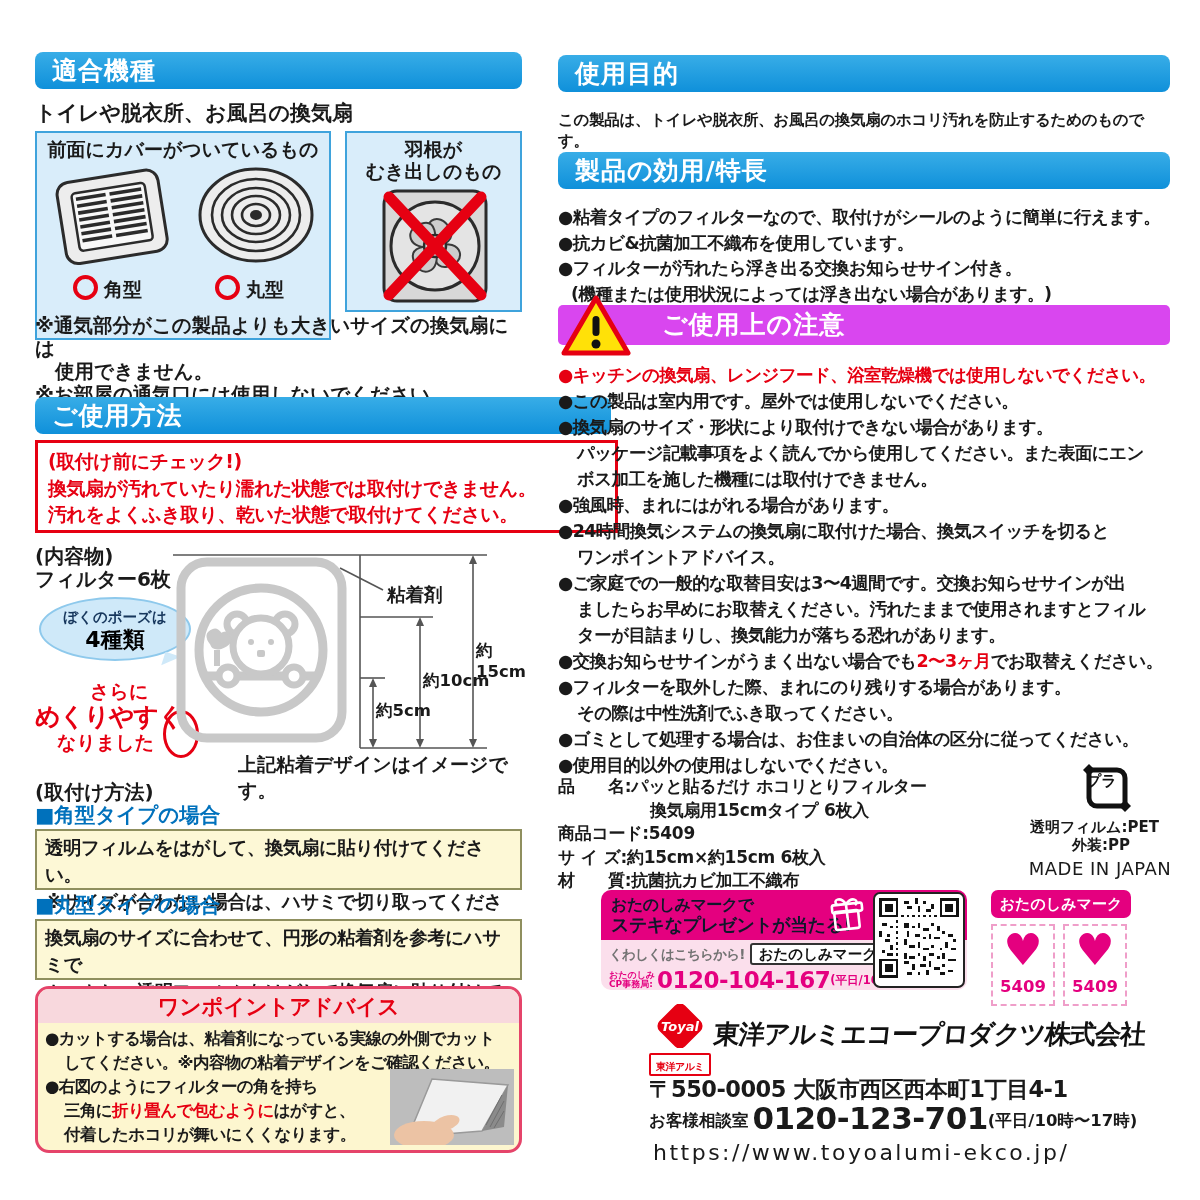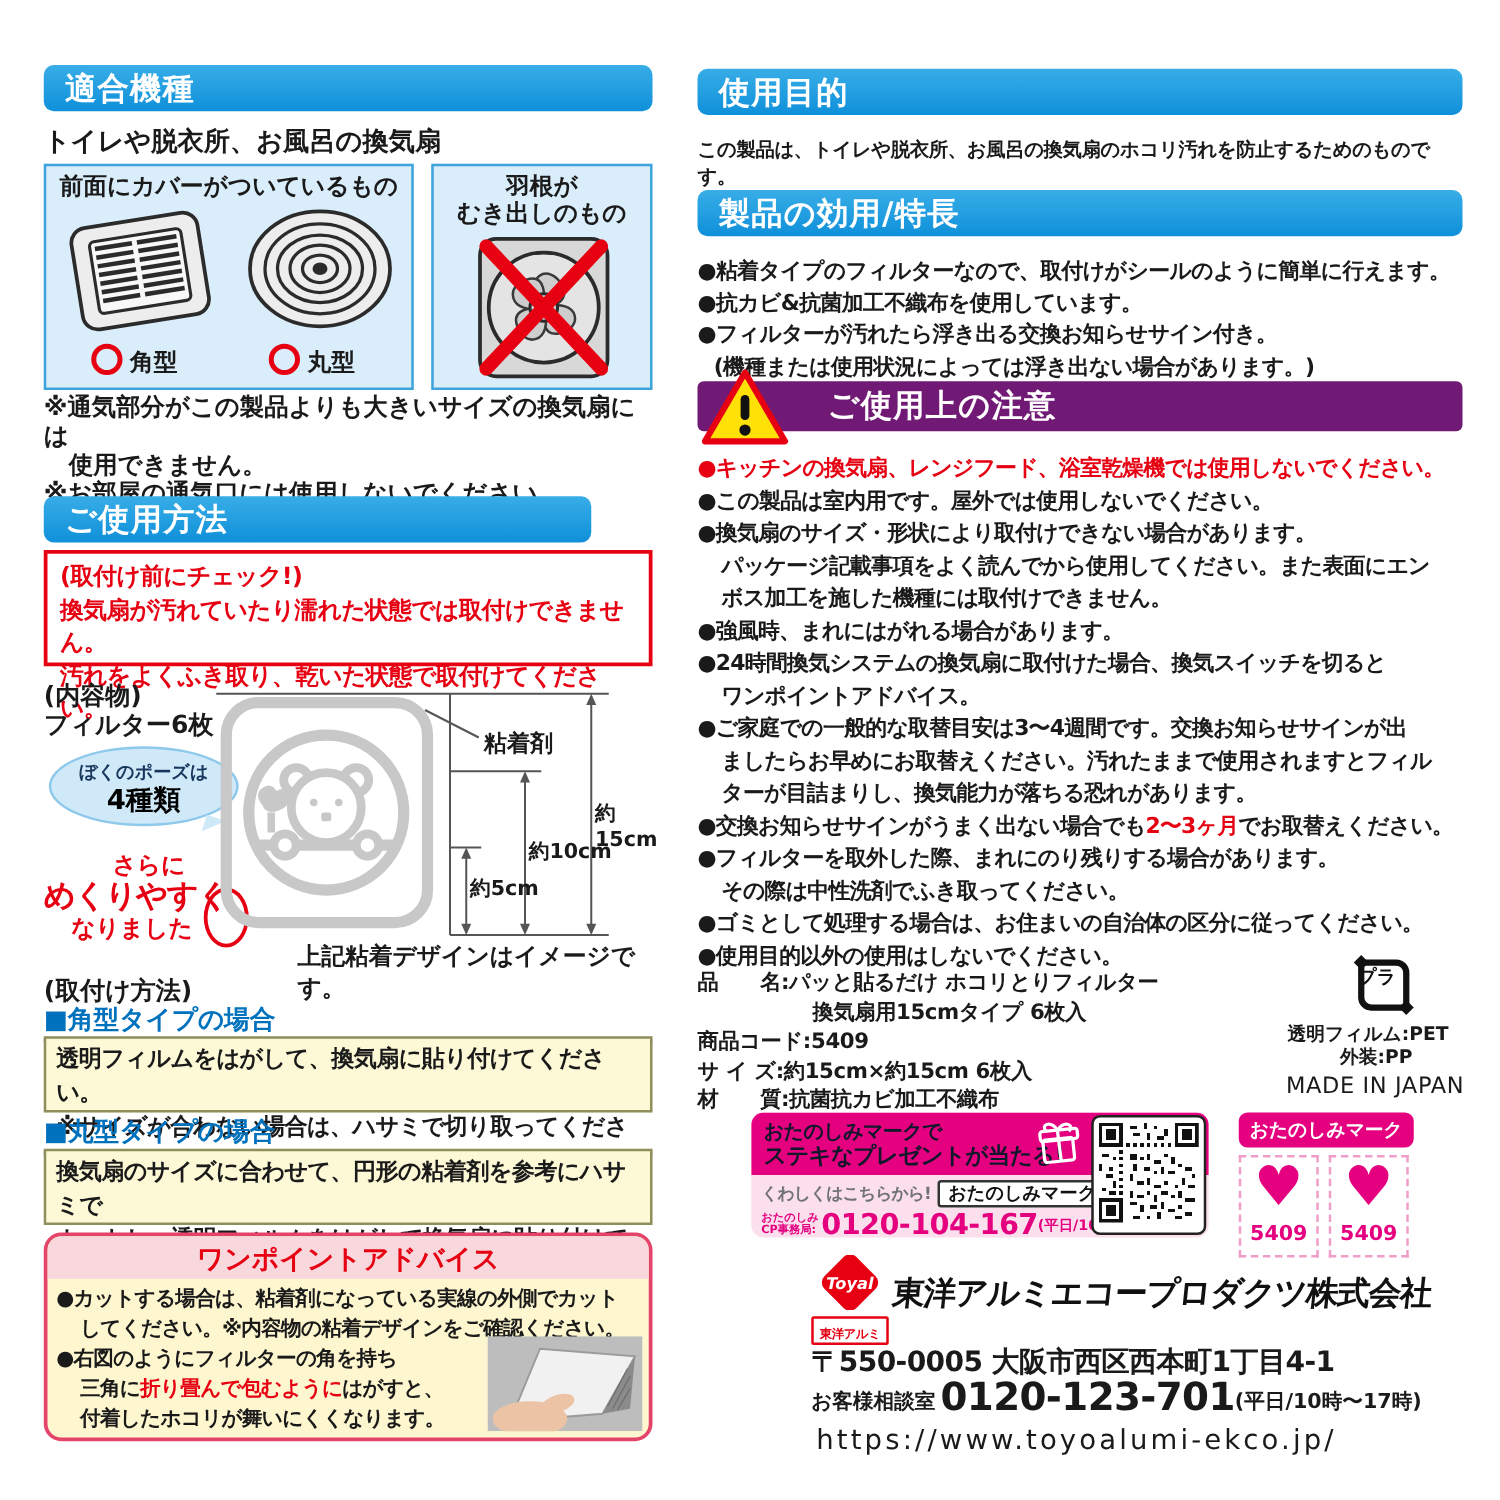--- a/index.html
+++ b/index.html
@@ -37,21 +37,21 @@
 </style>
 </head>
 <body>
 
 <div id="canvas">
 
   <div class="abs hdr" style="left:35px;top:52px;width:487px;"><span>適合機種</span></div>
 
   <div class="abs b" style="left:35px;top:99px;font-size:21px;">トイレや脱衣所、お風呂の換気扇</div>
 
-  <div class="abs lightbox" style="left:35px;top:131px;width:296px;height:181px;">
+  <div class="abs lightbox" style="left:35px;top:131px;width:296px;height:209px;">
     <div class="boxtitle" style="margin-top:5px;">前面にカバーがついているもの</div>
     <svg class="abs" style="left:4px;top:28px;" width="140" height="110" viewBox="0 0 140 110">
       <g transform="rotate(-9 70 55)">
         <rect x="20" y="15" width="102" height="82" rx="12" fill="#ededed" stroke="#2b2b2b" stroke-width="3"></rect>
         <rect x="34" y="27" width="74" height="58" rx="4" fill="#f8f8f8" stroke="#2b2b2b" stroke-width="2.5"></rect>
         <g stroke="#2b2b2b" stroke-width="3.6">
           <line x1="38" y1="33" x2="68" y2="33"></line>
             <line x1="72" y1="33" x2="104" y2="33"></line>
           <line x1="38" y1="40" x2="68" y2="40"></line>
             <line x1="72" y1="40" x2="104" y2="40"></line>
@@ -105,23 +105,23 @@
       </g>
     </svg>
   </div>
 
   <div class="abs" style="left:35px;top:314px;width:487px;">
     <div class="note">※通気部分がこの製品よりも大きいサイズの換気扇には</div>
     <div class="note" style="padding-left:20px;">使用できません。</div>
     <div class="note">※お部屋の通気口には使用しないでください。</div>
   </div>
 
-  <div class="abs hdr" style="left:35px;top:397px;width:438px;"><span>ご使用方法</span></div>
-
-  <div class="abs checkbox" style="left:35px;top:440px;width:487px;height:93px;">
+  <div class="abs hdr" style="left:35px;top:397px;width:576px;"><span>ご使用方法</span></div>
+
+  <div class="abs checkbox" style="left:35px;top:440px;width:583px;height:93px;">
     <div class="checkln">(取付け前にチェック!)</div>
     <div class="checkln">換気扇が汚れていたり濡れた状態では取付けできません。</div>
     <div class="checkln">汚れをよくふき取り、乾いた状態で取付けてください。</div>
   </div>
 
   <div class="abs" style="left:35px;top:540px;width:487px;height:242px;">
     <div class="abs" style="left:0;top:3px;font-size:20px;font-weight:600;">(内容物)</div>
     <div class="abs" style="left:0;top:26px;font-size:20px;font-weight:600;">フィルター6枚</div>
 
     <div class="abs bubble" style="left:4px;top:57px;width:152px;height:64px;">
@@ -234,21 +234,21 @@
 
   <div class="abs hdr" style="left:558px;top:152px;width:612px;"><span>製品の効用/特長</span></div>
 
   <div class="abs" style="left:558px;top:205px;width:616px;">
     <div class="feat">●粘着タイプのフィルターなので、取付けがシールのように簡単に行えます。</div>
     <div class="feat">●抗カビ&amp;抗菌加工不織布を使用しています。</div>
     <div class="feat">●フィルターが汚れたら浮き出る交換お知らせサイン付き。</div>
     <div class="feat" style="padding-left:13px;">(機種または使用状況によっては浮き出ない場合があります。)</div>
   </div>
 
-  <div class="abs" style="left:558px;top:305px;width:612px;height:40px;background:#701a75;border-radius:5px;">
+  <div class="abs" style="left:558px;top:305px;width:612px;height:40px;background:#d946ef;border-radius:5px;">
     <span style="color:#fff;font-size:25px;font-weight:bold;line-height:40px;margin-left:104px;letter-spacing:1px;">ご使用上の注意</span>
   </div>
   <svg class="abs" style="left:560px;top:294px;" width="72" height="64" viewBox="0 0 72 64">
     <polygon points="36,4 68,59 4,59" fill="#ffe108" stroke="#e60012" stroke-width="5" stroke-linejoin="round"></polygon>
     <rect x="32.5" y="22" width="7" height="20" rx="3.5" fill="#111"></rect>
     <circle cx="36" cy="50" r="4.5" fill="#111"></circle>
   </svg>
 
   <div class="abs" style="left:558px;top:362px;width:620px;">
     <div class="caut red">●キッチンの換気扇、レンジフード、浴室乾燥機では使用しないでください。</div>

